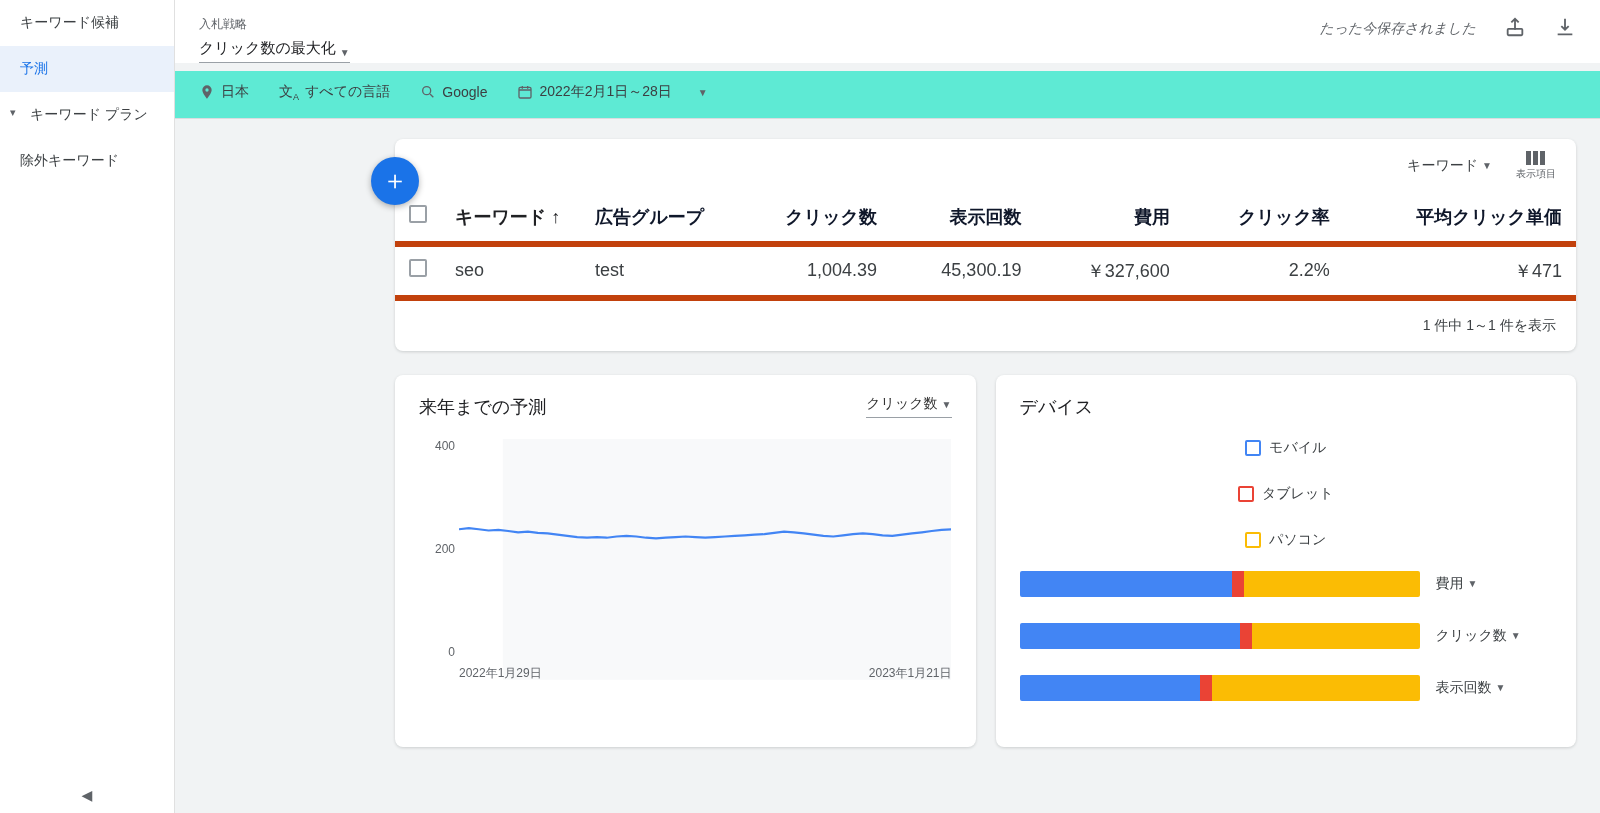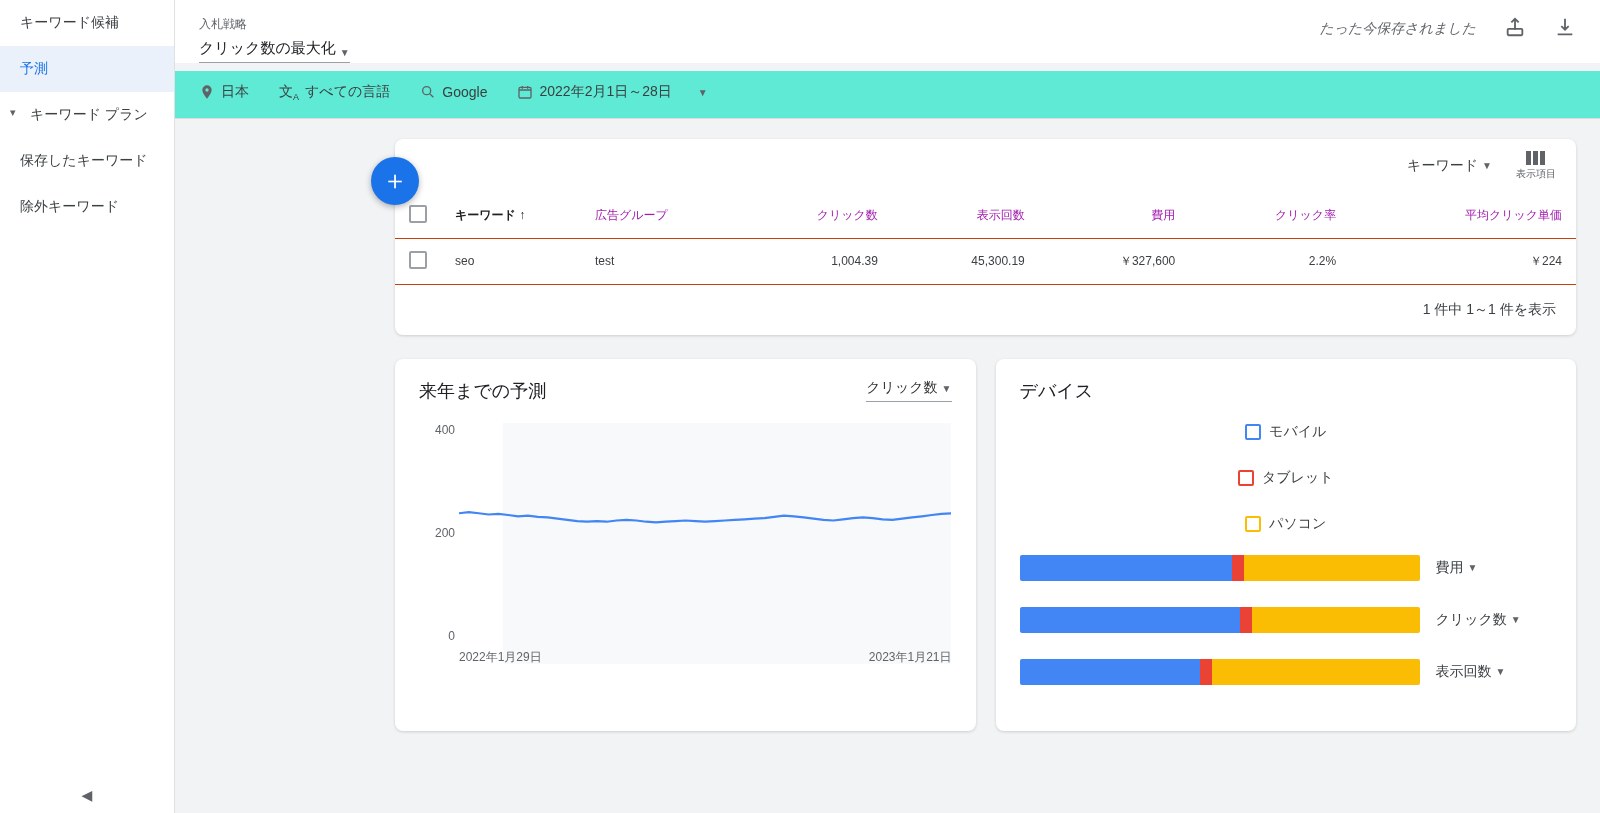--- a/index.html
+++ b/index.html
@@ -24,25 +24,25 @@
 .icon-btn { cursor: pointer; color: #5f6368; display:inline-flex; }
 .filterbar { background: #5eead4; padding: 12px 24px 16px 24px; display: flex; gap: 30px; align-items: center; border-bottom: 1px solid #dadce0; margin-top: 8px;}
 .filter-chip { display: inline-flex; align-items: center; gap: 6px; color: #3c4043; font-size: 14px; cursor: pointer; }
 .content { padding: 20px 24px 0 220px; display: flex; flex-direction: column; gap: 24px; }
 .card { background: #fff; border-radius: 8px; box-shadow: 0 1px 3px rgba(60,64,67,.2); position: relative; }
 .fab { width: 48px; height: 48px; border-radius: 50%; background: #1a73e8; color: #fff; display: flex; align-items: center; justify-content: center; font-size: 26px; position: absolute; left: -24px; top: 18px; cursor: pointer; box-shadow: 0 2px 6px rgba(0,0,0,.3);}
 .table-card-head { display: flex; justify-content: flex-end; align-items: center; padding: 12px 20px; gap: 24px;}
 .seg-control { display: inline-flex; align-items: center; gap: 4px; font-size: 14px; color: #3c4043; cursor: pointer; }
 .columns-btn { display: flex; flex-direction: column; align-items: center; gap: 2px; cursor: pointer; font-size: 10px; color: #5f6368;}
 table { width: 100%; border-collapse: collapse; }
-th, td { padding: 12px 14px; font-size: 12px; border-bottom: 1px solid #c2410c; text-align: right; color: #3c4043;}
+th, td { padding: 12px 14px; font-size: 18px; border-bottom: 6px solid #c2410c; text-align: right; color: #3c4043;}
 th:first-child, td:first-child { width: 44px; text-align: center; }
 th:nth-child(2), td:nth-child(2) { text-align: left; width: 140px;}
 th:nth-child(3), td:nth-child(3) { text-align: left; width: 150px;}
-th { font-weight: 400; color: #a21caf; }
+th { font-weight: 700; color: #0f172a; }
 th.sortable { font-weight: 700; color: #202124; }
 .checkbox { width: 18px; height: 18px; border: 2px solid #9aa0a6; border-radius: 2px; display: inline-block; cursor: pointer;}
 .table-footer { text-align: right; padding: 16px 20px; font-size: 14px; color: #3c4043;}
 .panels { display: flex; gap: 20px; }
 .panel { flex: 1; padding: 20px 24px; }
 .panel-head { display: flex; justify-content: space-between; align-items: center; margin-bottom: 20px;}
 .panel-title { font-size: 18px; color: #202124; text-align: center; }
 .metric-select { display: inline-flex; align-items: center; gap: 4px; border-bottom: 1px solid #9aa0a6; padding-bottom: 4px; font-size: 14px; cursor: pointer;}
 .chart { position: relative; height: 250px; margin-left: 40px; }
 .y-labels { position: absolute; left: -40px; top: 0; bottom: 30px; width: 36px; display: flex; flex-direction: column; justify-content: space-between; text-align: right; font-size: 12px; color: #5f6368;}
@@ -60,21 +60,20 @@
 .datepicker-arrow { margin-left: 20px; }
 </style>
 </head>
 <body>
 
 <div class="app">
   <div class="sidebar">
     <div class="sidebar-item">キーワード候補</div>
     <div class="sidebar-item active">予測</div>
     <div class="sidebar-item with-arrow">キーワード プラン</div>
-    <div class="sidebar-item">保存したキーワード</div>
     <div class="sidebar-item">除外キーワード</div>
     <div class="collapse-handle">◀</div>
   </div>
 
   <div class="main">
     <div class="topbar">
       <div class="plan-block">
         <div class="plan-col">
           <span class="plan-label">入札戦略</span>
           <div class="bid-select">
@@ -159,21 +158,21 @@
           </thead>
           <tbody>
             <tr>
               <td><span class="checkbox"></span></td>
               <td>seo</td>
               <td>test</td>
               <td>1,004.39</td>
               <td>45,300.19</td>
               <td>￥327,600</td>
               <td>2.2%</td>
-              <td>￥224</td>
+              <td>￥471</td>
             </tr>
           </tbody>
         </table>
         <div class="table-footer">1 件中 1～1 件を表示</div>
       </div>
 
       <div class="panels">
         <div class="card panel">
           <div class="panel-head">
             <span class="panel-title">来年までの予測</span>

